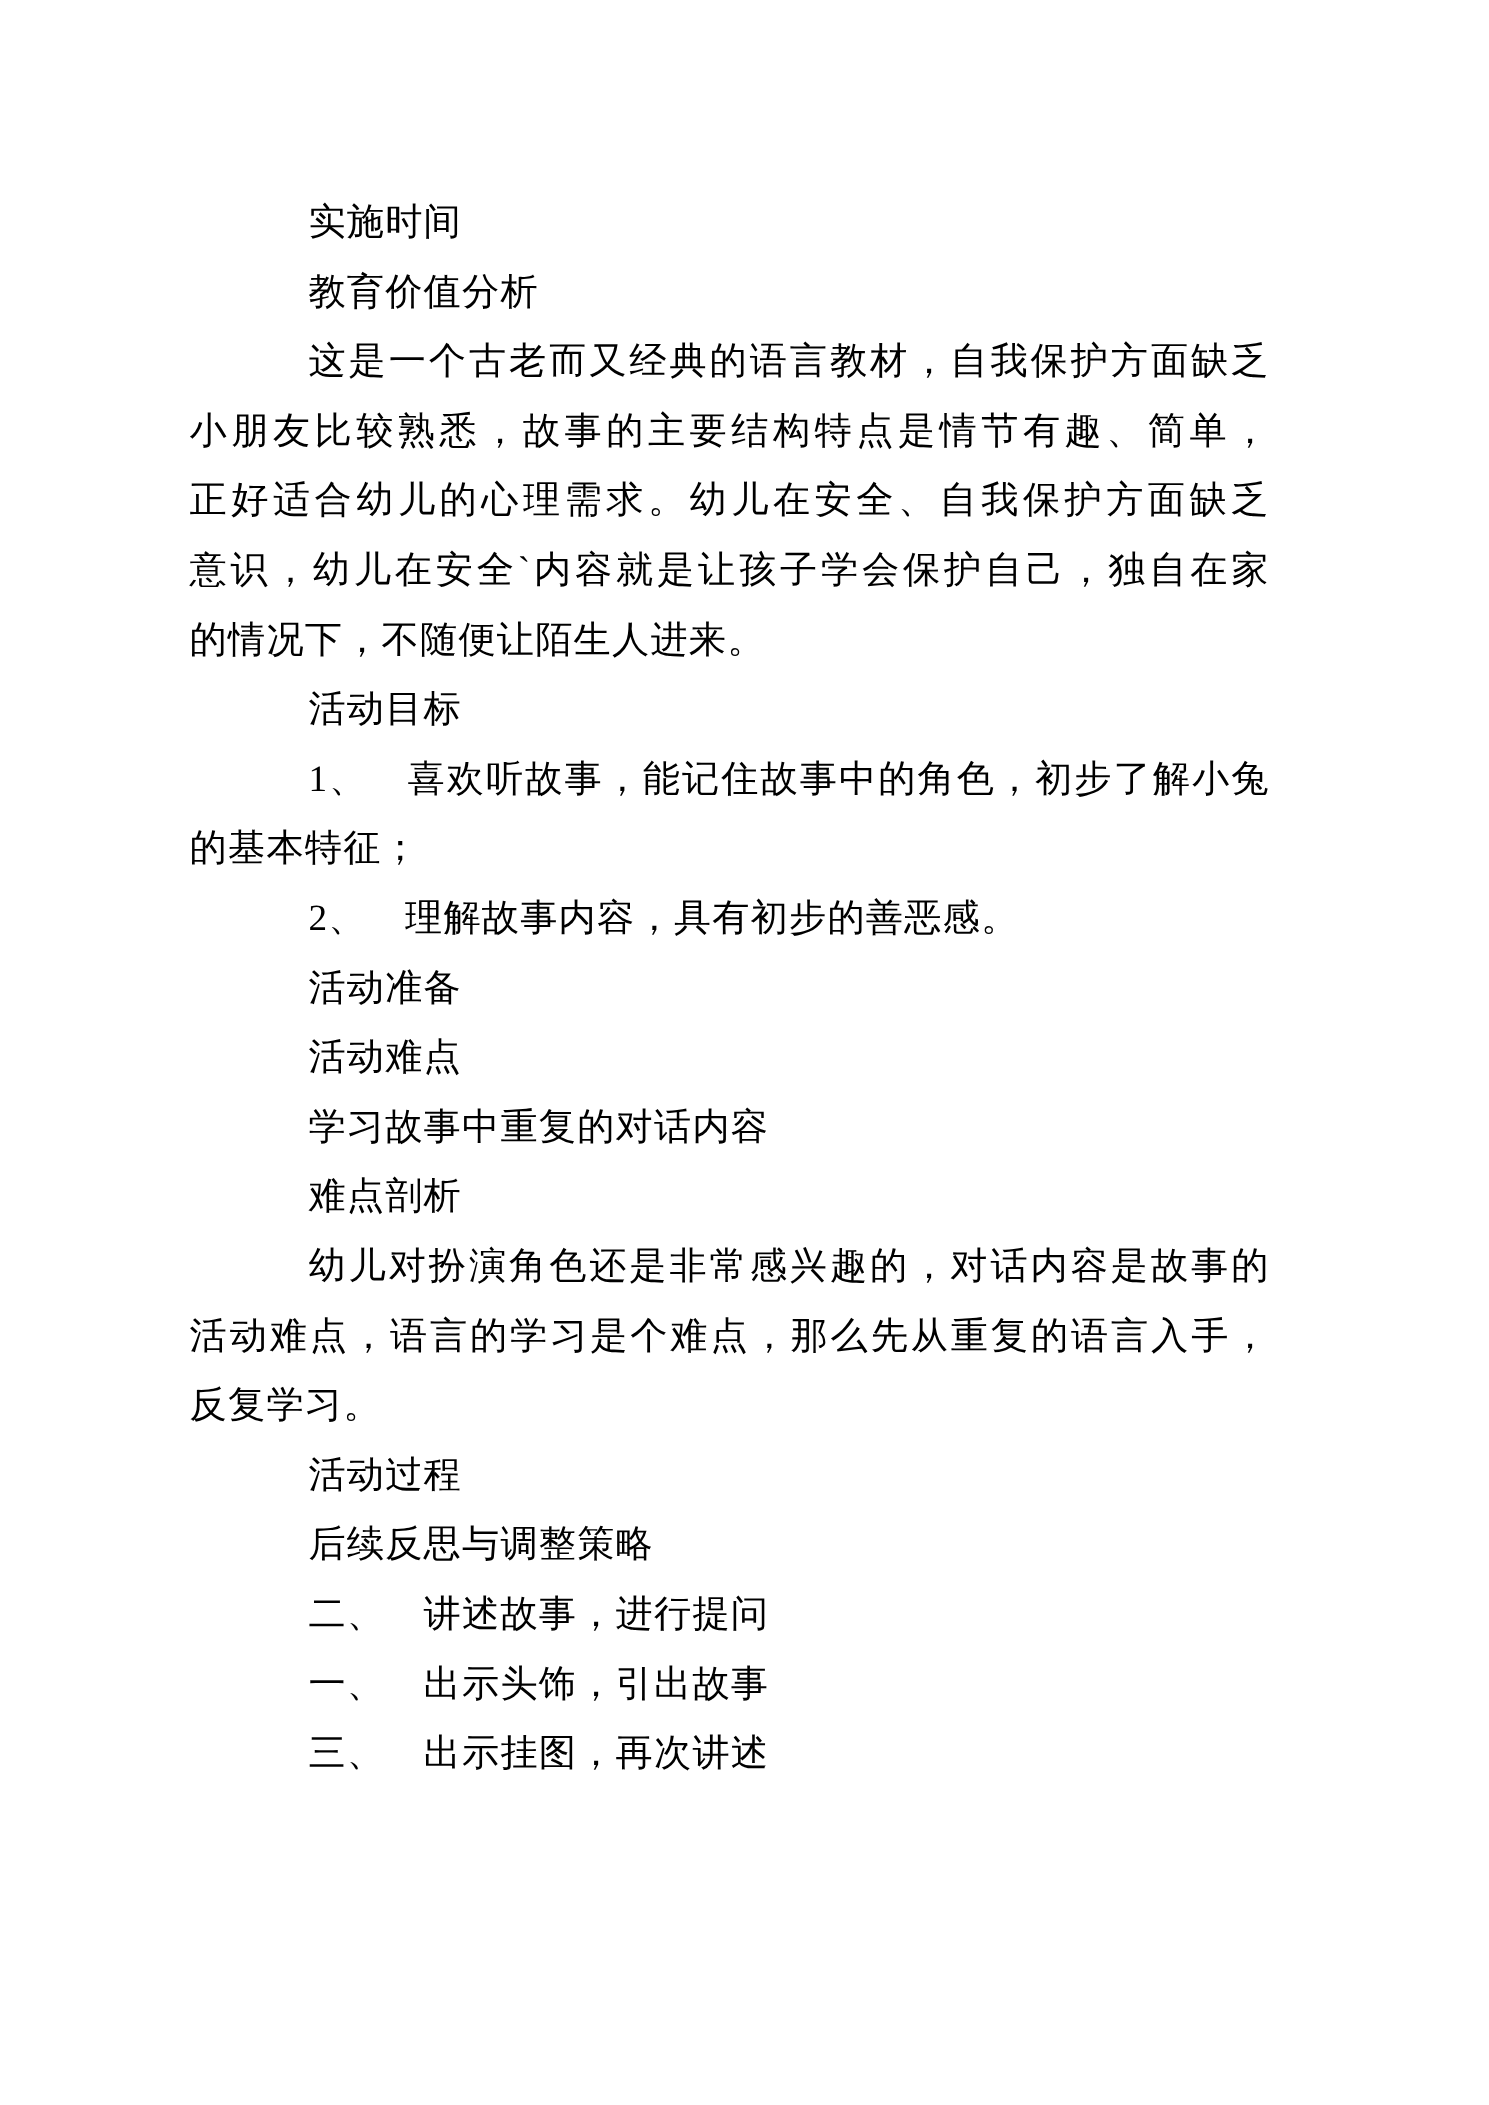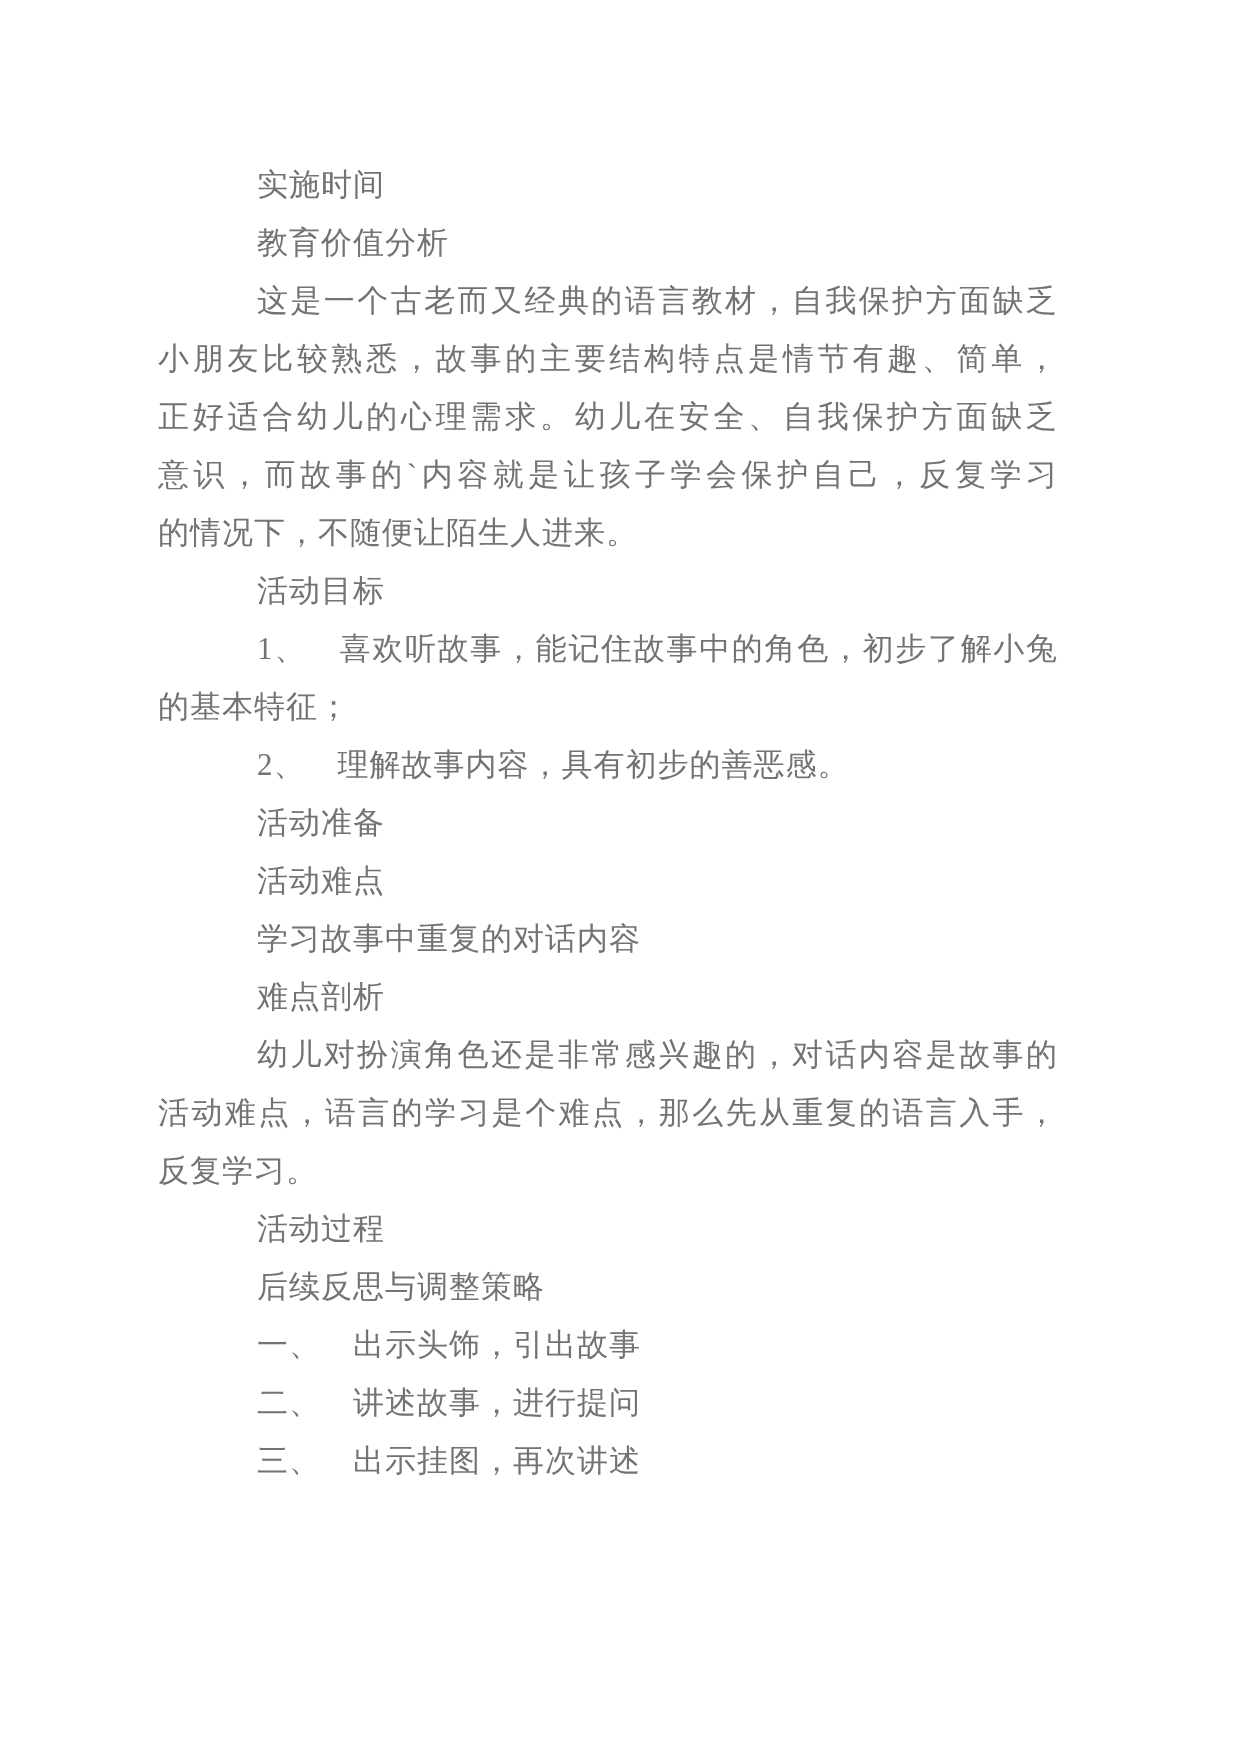--- a/index.html
+++ b/index.html
@@ -16,21 +16,21 @@
   }
   .doc {
     position: absolute;
     left: 158px;
     top: 156px;
     width: 900px;
     font-family: "Liberation Serif", "DejaVu Serif", serif;
     font-size: 31px;
     line-height: 58px;
     letter-spacing: 1px;
-    color: #737373;
+    color: #000000;
     font-weight: 400;
   }
   .line {
     min-height: 58px;
     text-align: left;
   }
   .indent {
     text-indent: 99px;
   }
   .justify {
@@ -44,21 +44,21 @@
 
 <div class="page">
   <div class="doc">
 
     <div class="line indent">实施时间</div>
     <div class="line indent">教育价值分析</div>
 
     <div class="line indent justify">这是一个古老而又经典的语言教材，自我保护方面缺乏</div>
     <div class="line justify">小朋友比较熟悉，故事的主要结构特点是情节有趣、简单，</div>
     <div class="line justify">正好适合幼儿的心理需求。幼儿在安全、自我保护方面缺乏</div>
-    <div class="line justify">意识，而故事的`内容就是让孩子学会保护自己，反复学习</div>
+    <div class="line justify">意识，幼儿在安全`内容就是让孩子学会保护自己，独自在家</div>
     <div class="line">的情况下，不随便让陌生人进来。</div>
 
     <div class="line indent">活动目标</div>
 
     <div class="line indent justify">1、　喜欢听故事，能记住故事中的角色，初步了解小兔</div>
     <div class="line">的基本特征；</div>
     <div class="line indent">2、　理解故事内容，具有初步的善恶感。</div>
 
     <div class="line indent">活动准备</div>
     <div class="line indent">活动难点</div>
@@ -66,18 +66,18 @@
 
     <div class="line indent">难点剖析</div>
 
     <div class="line indent justify">幼儿对扮演角色还是非常感兴趣的，对话内容是故事的</div>
     <div class="line justify">活动难点，语言的学习是个难点，那么先从重复的语言入手，</div>
     <div class="line">反复学习。</div>
 
     <div class="line indent">活动过程</div>
     <div class="line indent">后续反思与调整策略</div>
 
+    <div class="line indent">二、　讲述故事，进行提问</div>
     <div class="line indent">一、　出示头饰，引出故事</div>
-    <div class="line indent">二、　讲述故事，进行提问</div>
     <div class="line indent">三、　出示挂图，再次讲述</div>
 
   </div>
 </div>
 
 </body></html>

